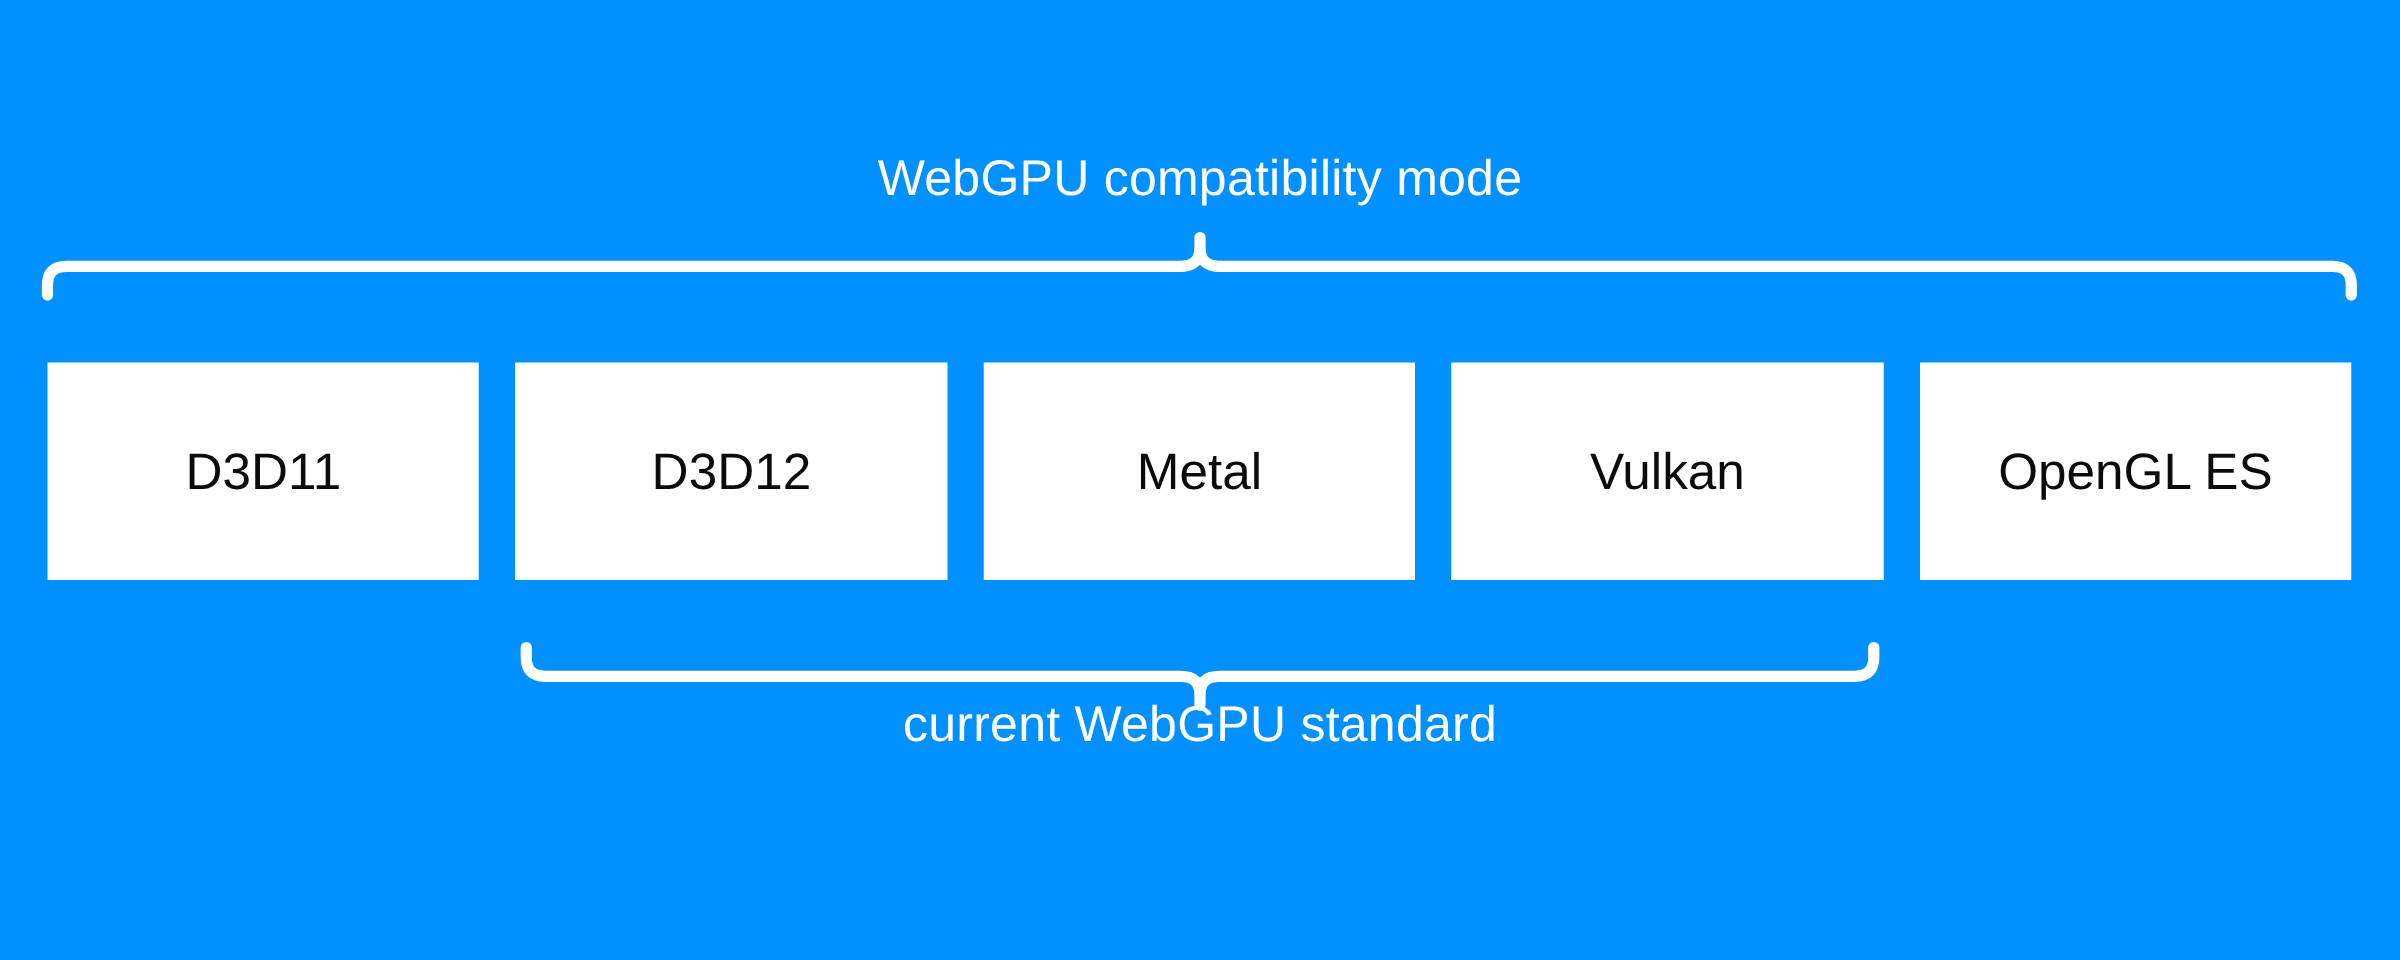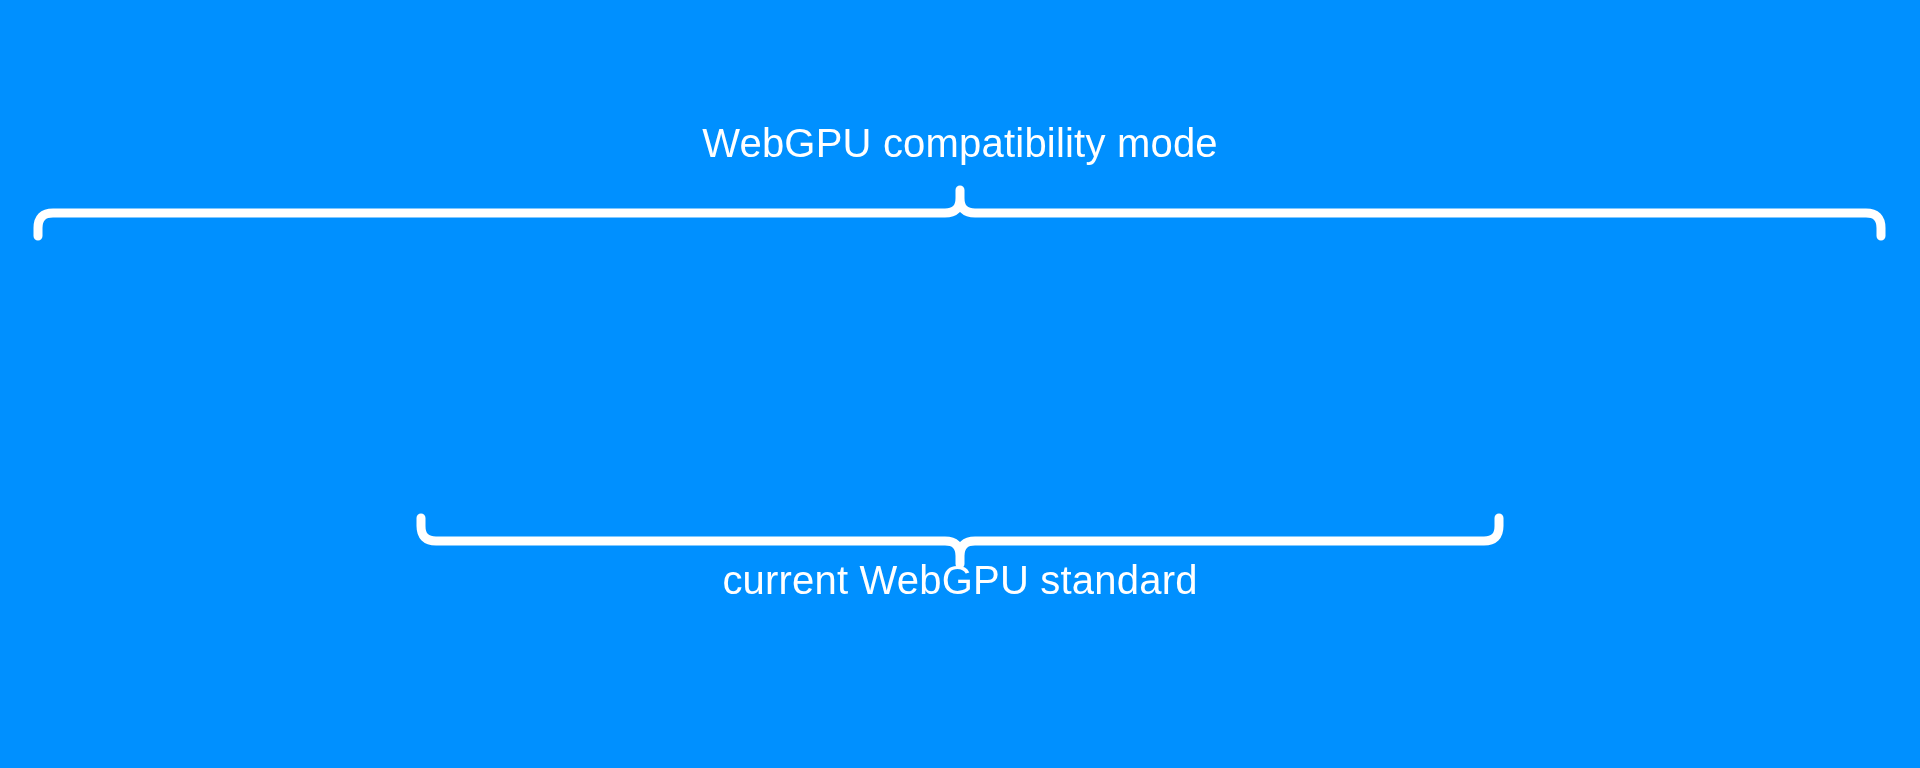--- a/index.html
+++ b/index.html
@@ -87,20 +87,43 @@
              L 945 213
              Q 960 213 960 198
              L 960 190
              L 960 198
              Q 960 213 975 213
              L 1866 213
              Q 1881 213 1881 228
              L 1881 236" fill="none" stroke="#ffffff" stroke-width="9" stroke-linecap="round" stroke-linejoin="round"></path>
   </svg>
 
+  <div id="api-row">
+
+    <div class="api-box">
+      <span class="api-box-label">D3D11</span>
+    </div>
+
+    <div class="api-box">
+      <span class="api-box-label">D3D12</span>
+    </div>
+
+    <div class="api-box">
+      <span class="api-box-label">Metal</span>
+    </div>
+
+    <div class="api-box">
+      <span class="api-box-label">Vulkan</span>
+    </div>
+
+    <div class="api-box">
+      <span class="api-box-label">OpenGL ES</span>
+    </div>
+
+  </div>
 
   <svg id="bottom-brace-svg" class="brace" viewBox="0 0 1920 768" aria-hidden="true">
     <path d="M 421 518
              L 421 526
              Q 421 541 436 541
              L 945 541
              Q 960 541 960 556
              L 960 564
              L 960 556
              Q 960 541 975 541

